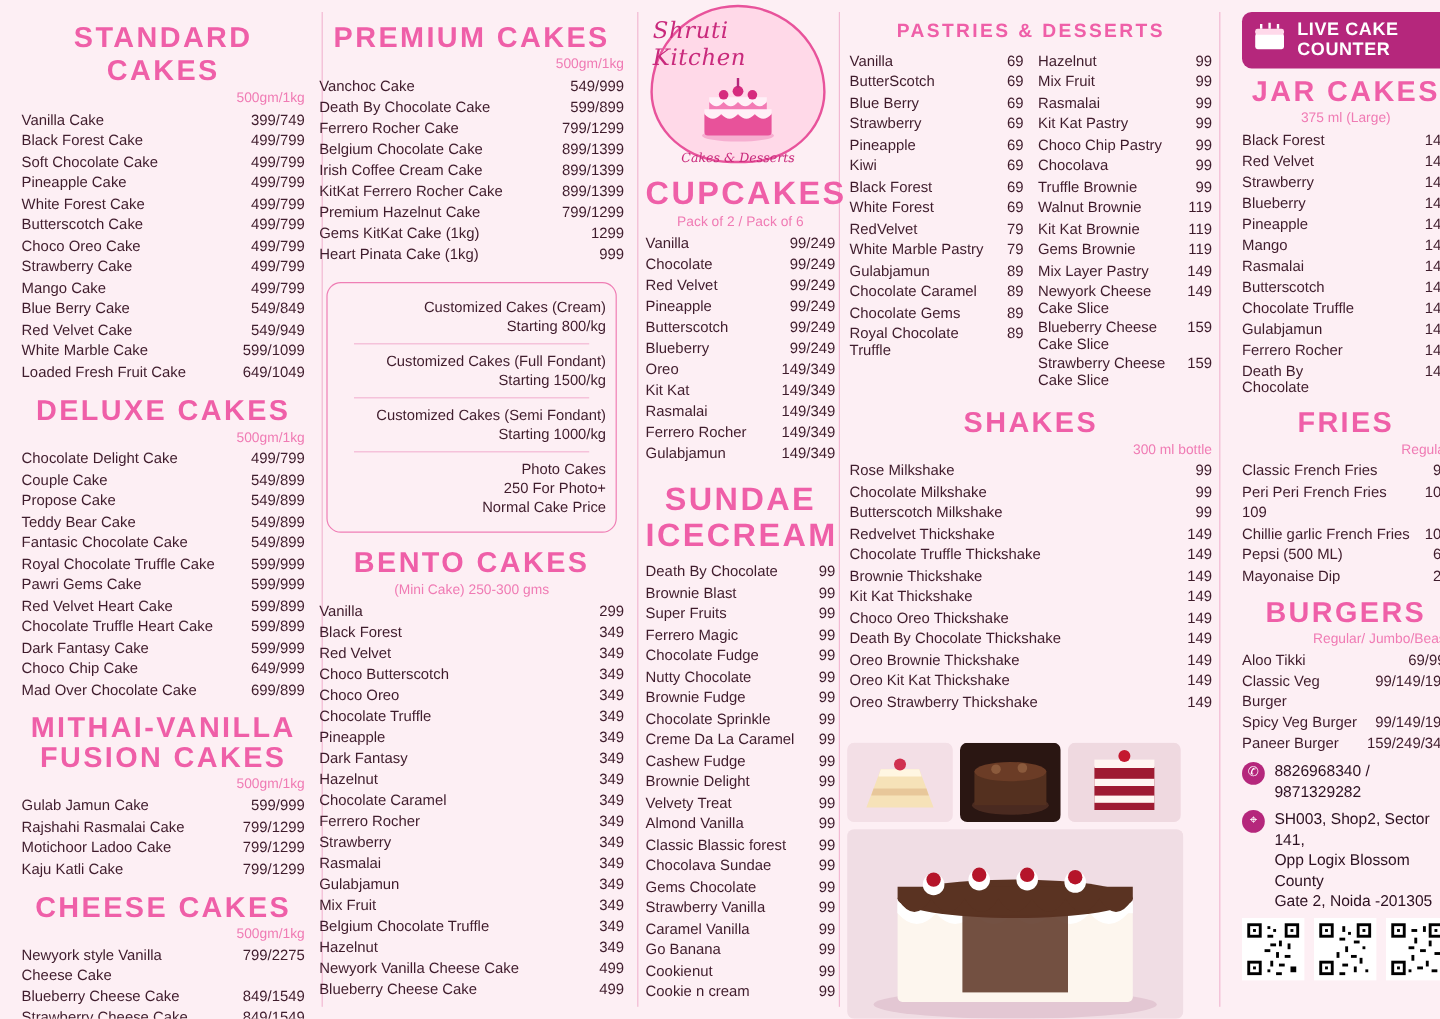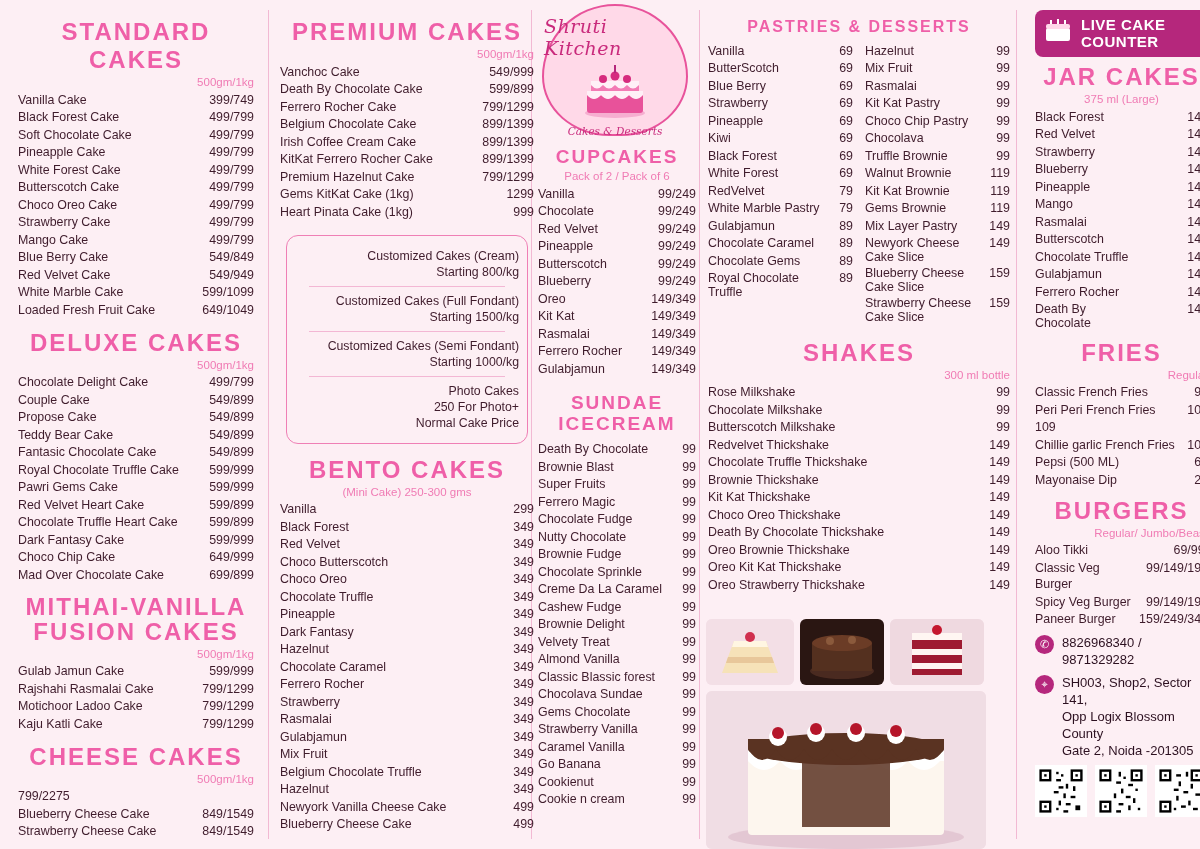--- a/index.html
+++ b/index.html
@@ -10,33 +10,33 @@
     font-family:"Liberation Sans", sans-serif;
     color:#4a2030;
     overflow:hidden;
     position:relative;
   }
   .page { position:relative; width:1200px; height:849px; background:#fdeff4; }
 
   
   .col { position:absolute; top:0; }
   #col1 { left:0;   width:268px; padding:12px 14px 0 18px; }
-  #col2 { left:270px; width:274px; padding:12px 10px 0 10px; }
+  #col2 { left:256px; width:274px; padding:12px 10px 0 10px; }
   #col3 { left:532px; width:170px; padding:8px 6px 0 6px; }
   #col4 { left:700px; width:318px; padding:12px 8px 0 8px; }
   #col5 { left:1018px; width:200px; padding:10px 10px 0 17px; }
 
   .vline { position:absolute; top:10px; bottom:10px; width:1px; background:#f2b9d3; }
 
   h2.sec {
     font-size:24px; letter-spacing:2px; font-weight:bold;
     color:#ef5fa8; text-align:center; margin:6px 0 2px 0;
     font-family:"Liberation Sans", sans-serif;
   }
-  h2.sec.sm { font-size:19px; }
+  h2.sec.sm { font-size:27px; }
   h2.sec.lg { font-size:16px; }
   .unit { text-align:right; color:#f07bb4; font-size:11.5px; margin:0 0 3px 0; }
   .unit.c { text-align:center; }
 
   ul.items { list-style:none; margin:0; padding:0; }
   ul.items li {
     display:flex; justify-content:space-between; align-items:baseline;
     font-size:12.4px; line-height:16.5px; color:#3f1c2c; padding:0.5px 0;
   }
   ul.items li .nm { white-space:normal; padding-right:6px; }
@@ -247,20 +247,21 @@
       <li>
           <span class="nm">Kaju Katli Cake</span>
           <span class="pr">799/1299</span>
         </li>
     </ul>
 
     <h2 class="sec" style="margin-top:10px;">CHEESE CAKES</h2>
     <div class="unit">500gm/1kg</div>
     <ul class="items">
       <li>
+          <span class="nm" style="max-width:150px;">Newyork style Vanilla Cheese Cake</span>
           <span class="pr">799/2275</span>
         </li>
       <li>
           <span class="nm">Blueberry Cheese Cake</span>
           <span class="pr">849/1549</span>
         </li>
       <li>
           <span class="nm">Strawberry Cheese Cake</span>
           <span class="pr">849/1549</span>
         </li>

